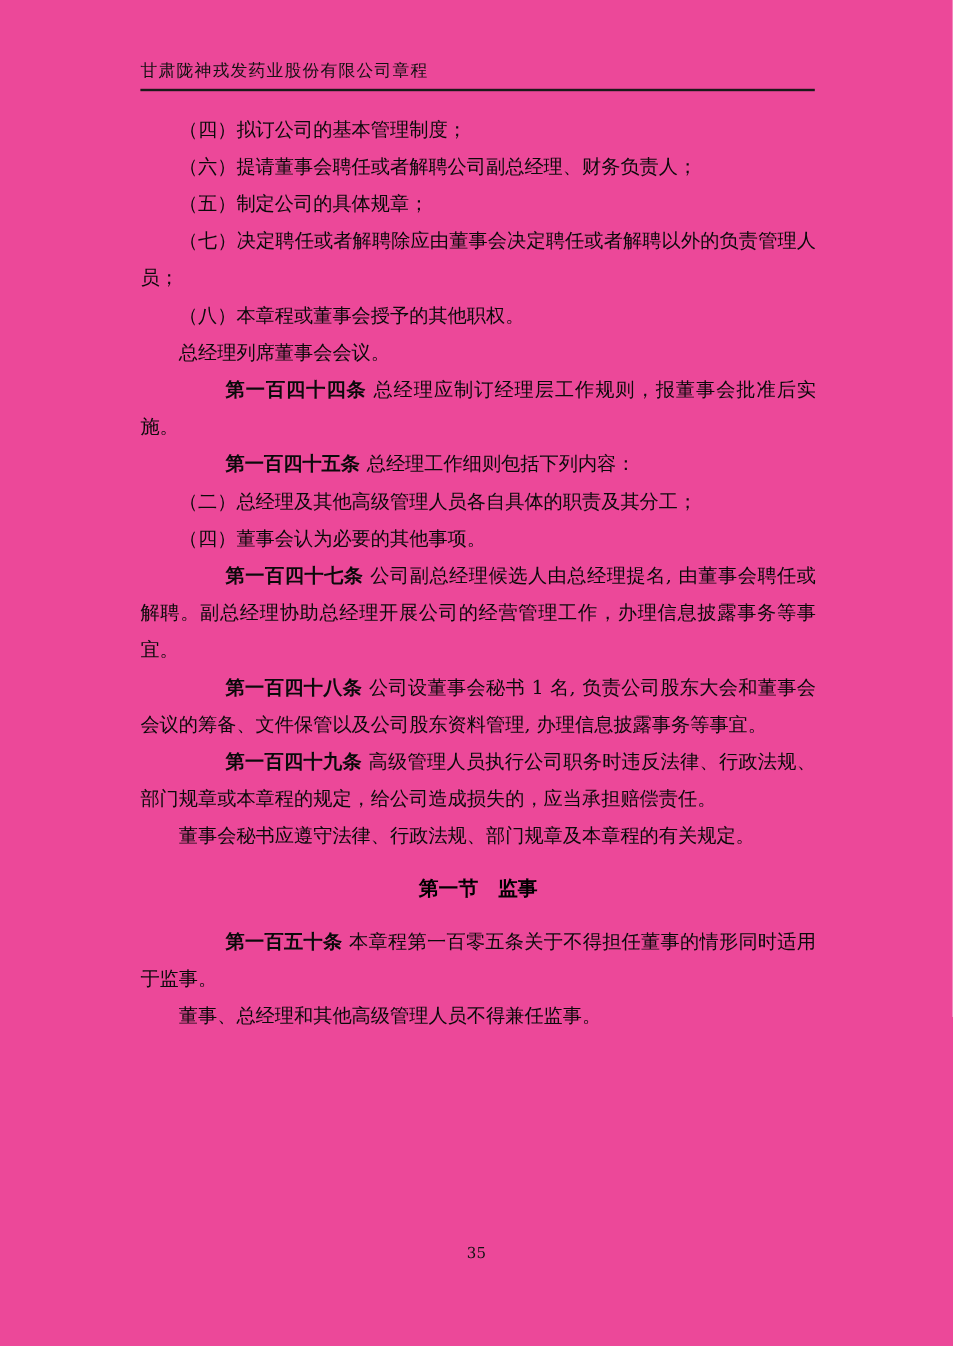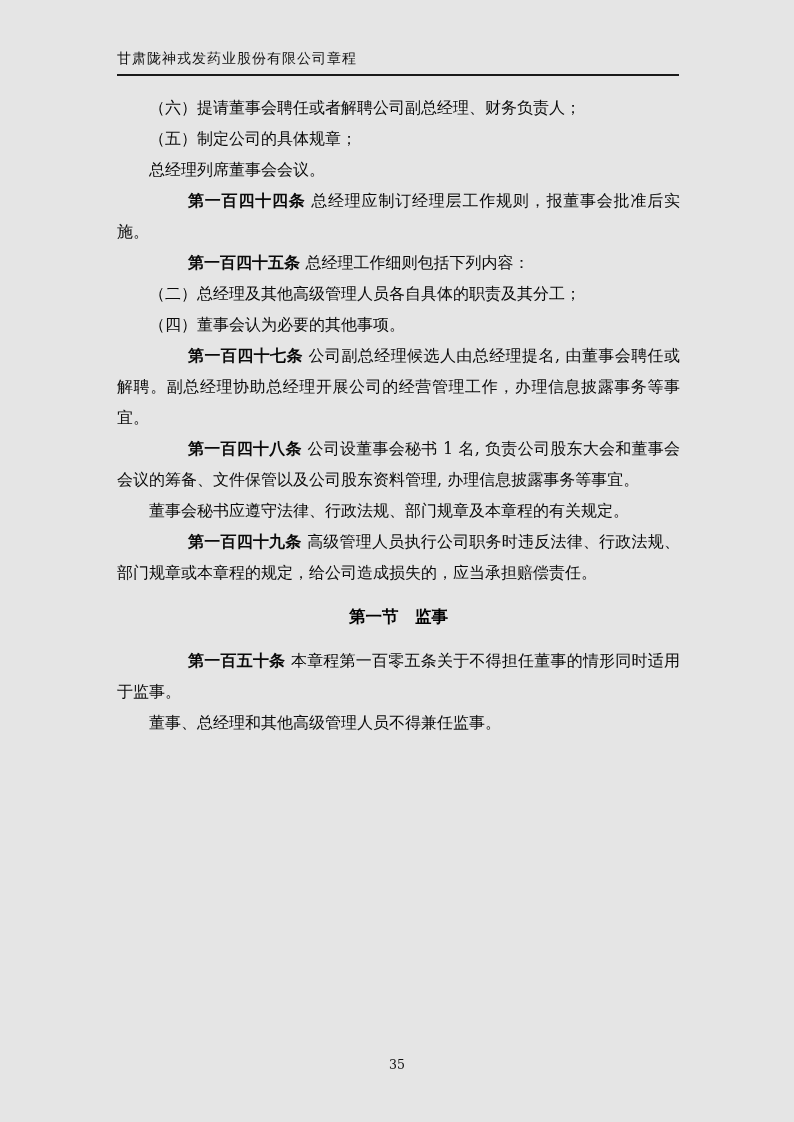--- a/index.html
+++ b/index.html
@@ -2,21 +2,21 @@
 <html><head>
 <meta charset="utf-8">
 <style>
   * { box-sizing: border-box; }
   html, body { margin: 0; padding: 0; background: #ffffff; }
   .page {
     position: relative;
     width: 794px;
     height: 1122px;
     margin: 0 auto;
-    background: #e5e5e5;
+    background: #ec4899;
     color: #000000;
     font-family: "DejaVu Serif", "Liberation Serif", serif;
     overflow: hidden;
   }
   .doc-header {
     position: absolute;
     left: 117px;
     width: 562px;
     top: 50px;
     font-size: 14px;
@@ -55,49 +55,51 @@
     color: #000;
   }
   .doc-footer {
     position: absolute;
     left: 0;
     width: 794px;
     top: 1036px;
     text-align: center;
     font-size: 12.5px;
     color: #111;
-    margin-top: 21px;
   }
 </style>
 </head>
 <body>
 
 <div class="page">
 
   <div class="doc-header">
     <span>甘肃陇神戎发药业股份有限公司章程</span>
   </div>
 
   <div class="doc-body">
+    <p class="para">（四）拟订公司的基本管理制度；</p>
     <p class="para">（六）提请董事会聘任或者解聘公司副总经理、财务负责人；</p>
     <p class="para">（五）制定公司的具体规章；</p>
+    <p class="para">（七）决定聘任或者解聘除应由董事会决定聘任或者解聘以外的负责管理人员；</p>
+    <p class="para">（八）本章程或董事会授予的其他职权。</p>
     <p class="para">总经理列席董事会会议。</p>
 
     <p class="para"><b>第一百四十四条</b><span>总经理应制订经理层工作规则，报董事会批准后实施。</span></p>
     <p class="para"><b>第一百四十五条</b><span>总经理工作细则包括下列内容：</span></p>
 
     <p class="para">（二）总经理及其他高级管理人员各自具体的职责及其分工；</p>
     <p class="para">（四）董事会认为必要的其他事项。</p>
 
     <p class="para"><b>第一百四十七条</b><span>公司副总经理候选人由总经理提名, 由董事会聘任或解聘。副总经理协助总经理开展公司的经营管理工作，办理信息披露事务等事宜。</span></p>
     <p class="para"><b>第一百四十八条</b><span>公司设董事会秘书 1 名, 负责公司股东大会和董事会会议的筹备、文件保管以及公司股东资料管理, 办理信息披露事务等事宜。</span></p>
 
+    <p class="para"><b>第一百四十九条</b><span>高级管理人员执行公司职务时违反法律、行政法规、部门规章或本章程的规定，给公司造成损失的，应当承担赔偿责任。</span></p>
+
     <p class="para">董事会秘书应遵守法律、行政法规、部门规章及本章程的有关规定。</p>
-
-    <p class="para"><b>第一百四十九条</b><span>高级管理人员执行公司职务时违反法律、行政法规、部门规章或本章程的规定，给公司造成损失的，应当承担赔偿责任。</span></p>
 
     <p class="heading">第一节　监事</p>
 
     <p class="para"><b>第一百五十条</b><span>本章程第一百零五条关于不得担任董事的情形同时适用于监事。</span></p>
 
     <p class="para">董事、总经理和其他高级管理人员不得兼任监事。</p>
   </div>
 
   <div class="doc-footer">
     <span>35</span>

